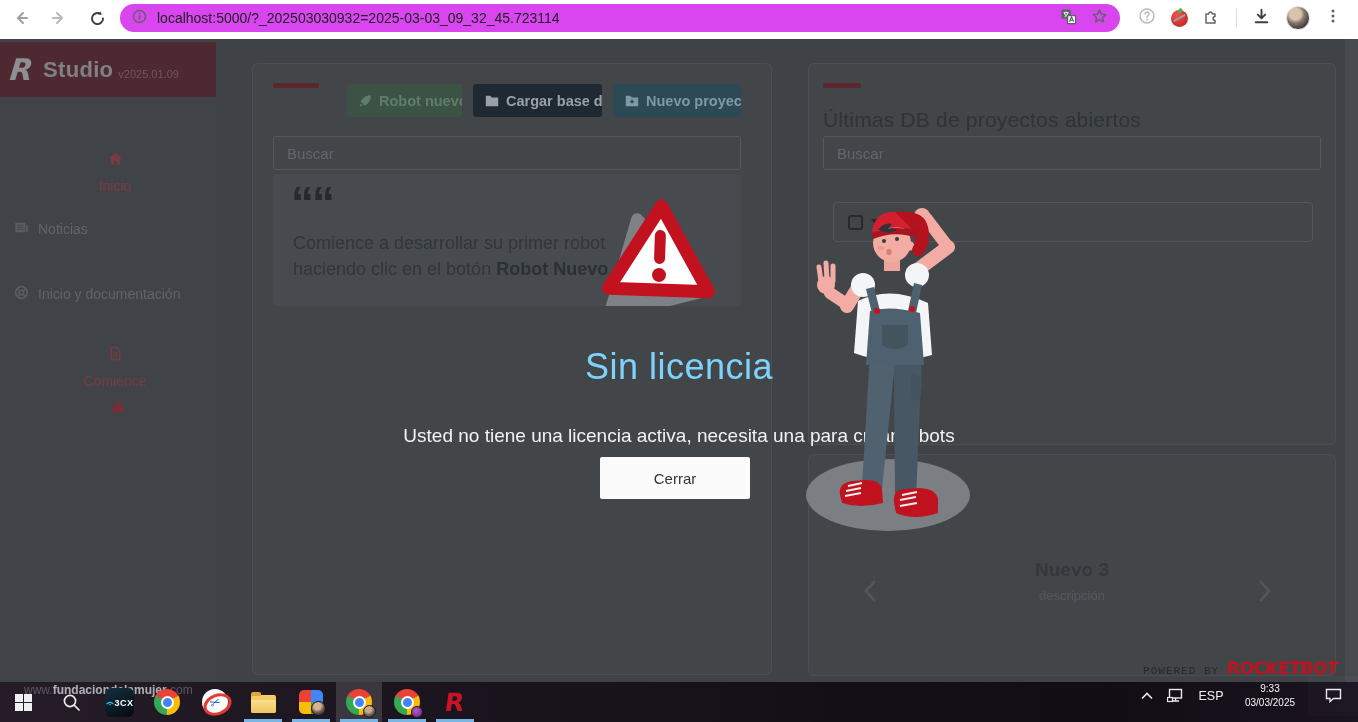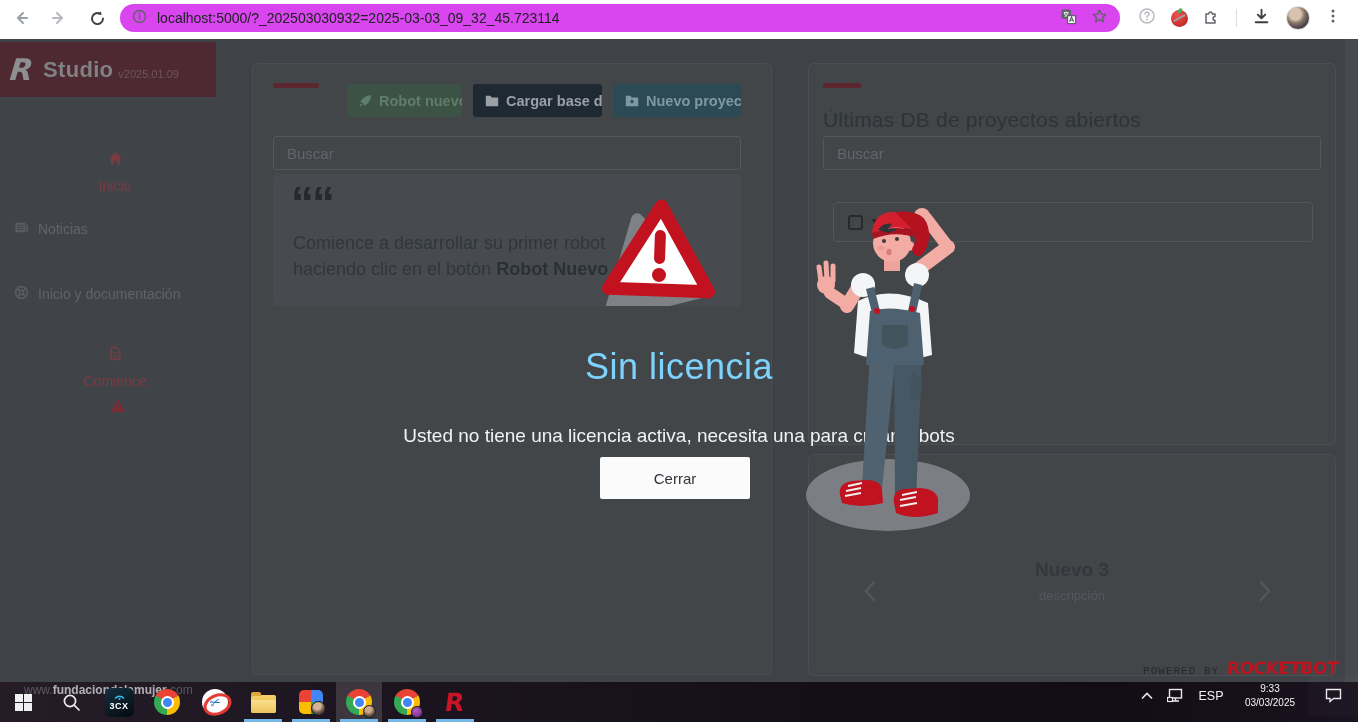--- a/index.html
+++ b/index.html
@@ -105,21 +105,21 @@
   .tb-item.focused { background:rgba(255,255,255,.14); }
   .chrome-ball { width:26px; height:26px; border-radius:50%; position:relative;
      background:conic-gradient(from 0deg, #ea4335 0 60deg, #fbbc05 60deg 180deg, #34a853 180deg 300deg, #ea4335 300deg 360deg); }
   .chrome-ball::before { content:""; position:absolute; left:6.5px; top:6.5px; width:13px; height:13px; border-radius:50%; background:#fff; }
   .chrome-ball::after { content:""; position:absolute; left:8.5px; top:8.5px; width:9px; height:9px; border-radius:50%; background:#4285f4; }
   .badge { position:absolute; border-radius:50%; }
   .badge-avatar { right:6px; bottom:4px; width:13px; height:13px; border:1px solid #1c1c1c;
      background:radial-gradient(circle at 40% 30%, #cfa98b 0 30%, #7a6355 55%, #2e2b33 85%); }
   .badge-purple { right:7px; bottom:4px; width:12px; height:12px; background:radial-gradient(circle at 40% 35%, #b05ec4, #6d1d82); border:1px solid #1c1c1c; }
   .icon-3cx { width:29px; height:29px; border-radius:6px; background:linear-gradient(150deg,#143042,#04090e);
-              display:flex; flex-direction:column; align-items:center; justify-content:center; }
+              display:flex; flex-direction:row; align-items:center; justify-content:center; }
   .icon-3cx .t { color:#fff; font-size:9px; font-weight:bold; letter-spacing:.5px; margin-top:1px; }
   .icon-folder { width:25px; height:18px; background:linear-gradient(180deg,#f6d06a,#e8b445); border-radius:2px; position:relative; margin-top:3px; }
   .icon-folder::before { content:""; position:absolute; left:0; top:-3px; width:10px; height:4px; background:#e0a83a; border-radius:2px 2px 0 0; }
   .icon-folder::after { content:""; position:absolute; left:0; top:5px; right:0; bottom:0; background:linear-gradient(180deg,#fadf8d,#efc45c); border-radius:0 2px 2px 2px; }
   .icon-snip { width:26px; height:26px; border-radius:50%; background:#fdfdfd; position:relative; display:flex; align-items:center; justify-content:center; }
   .icon-snip::before { content:""; position:absolute; left:1px; top:5px; width:23px; height:15px; border:3px solid #e53935; border-radius:50%; transform:rotate(-22deg); }
   .icon-snip .sc { position:relative; font-size:13px; color:#1565c0; transform:rotate(-20deg); }
   .icon-gapp { width:24px; height:24px; border-radius:5px; position:relative;
      background:conic-gradient(#4285f4 0 90deg, #34a853 90deg 180deg, #fbbc05 180deg 270deg, #ea4335 270deg 360deg); }
   .icon-gapp::after { content:""; position:absolute; right:-3px; bottom:-2px; width:13px; height:13px; border-radius:50%;

